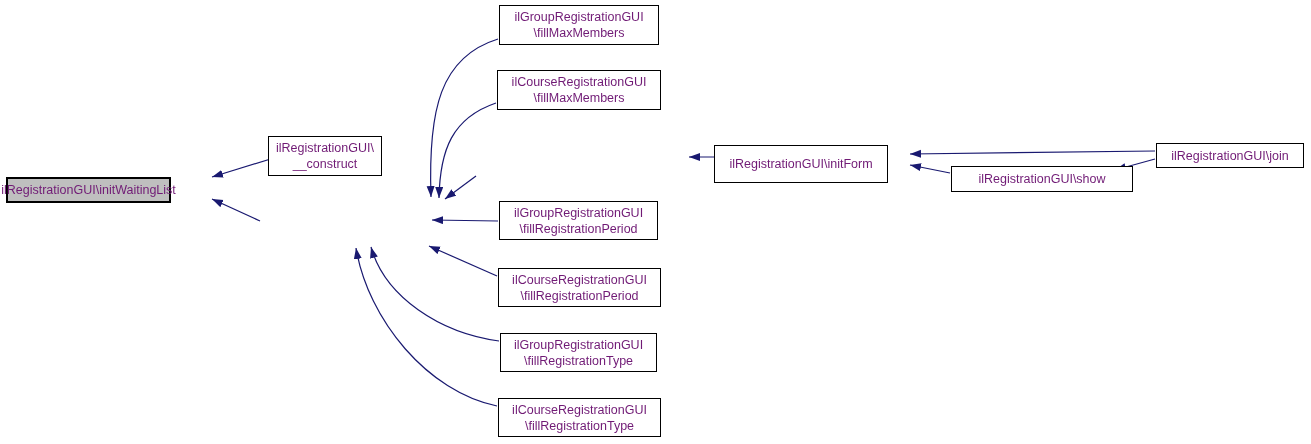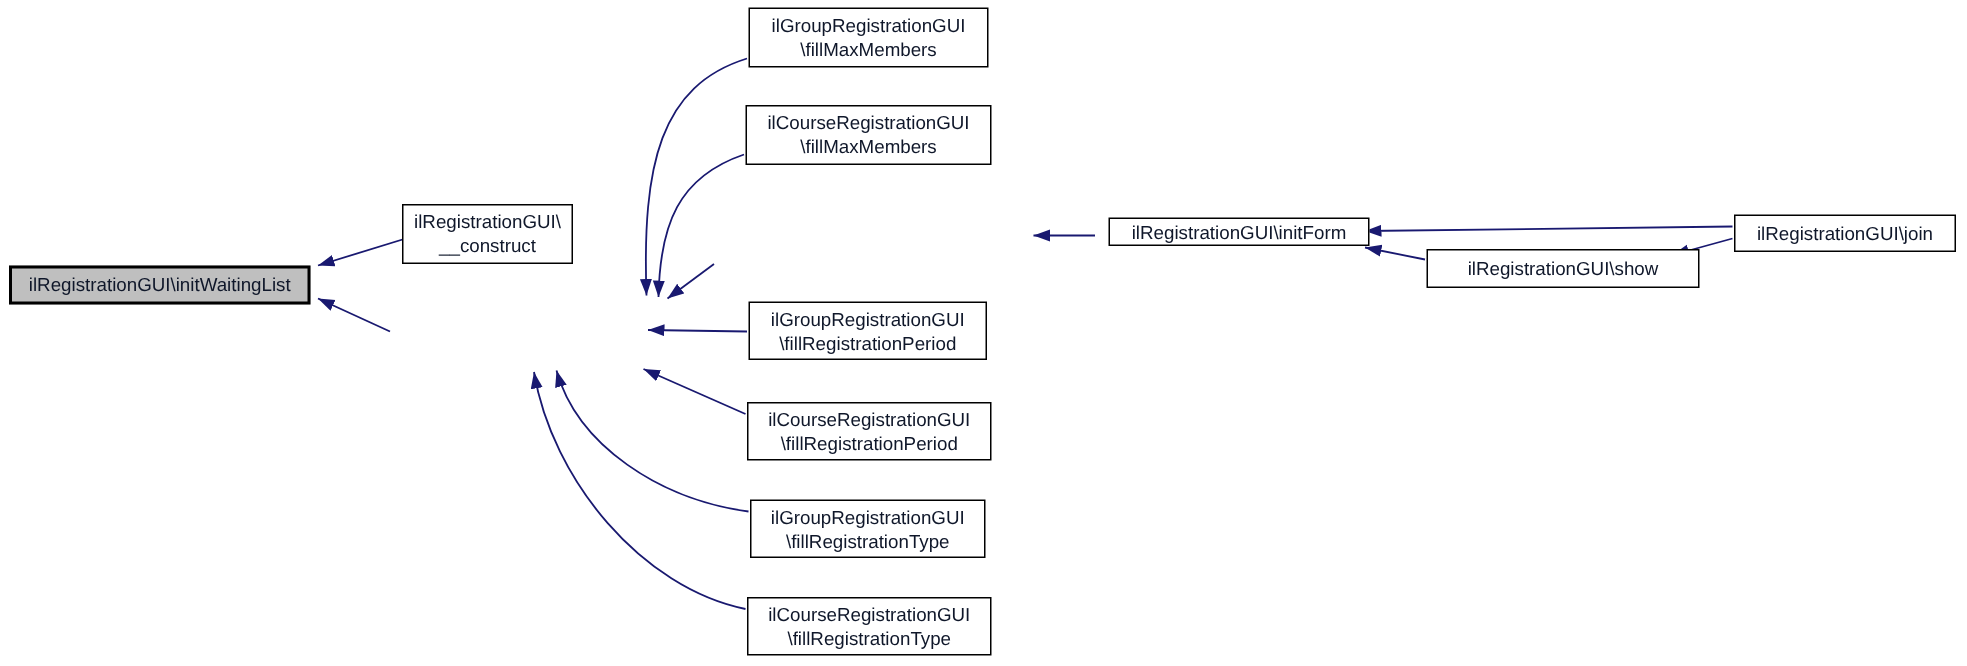--- a/index.html
+++ b/index.html
@@ -14,21 +14,21 @@
   #edges {
     position: absolute;
     left: 0; top: 0;
     width: 1311px; height: 444px;
   }
   .node {
     position: absolute;
     box-sizing: border-box;
     background: #ffffff;
     border: 1.4px solid #000000;
-    color: #0f172a;
+    color: #701a75;
     font-size: 12.5px;
     line-height: 16px;
     display: flex;
     flex-direction: column;
     align-items: center;
     justify-content: center;
     text-align: center;
     white-space: nowrap;
     z-index: 2;
   }
@@ -61,21 +61,21 @@
     <path class="edge" d="M 498,221 L 432,220" marker-end="url(#arrow)"></path>
     <path class="edge" d="M 497,276 L 429,246" marker-end="url(#arrow)"></path>
     <path class="edge" d="M 499,341 C 440,333 385,297 371,247" marker-end="url(#arrow)"></path>
     <path class="edge" d="M 497,406 C 428,392 368,320 356,248" marker-end="url(#arrow)"></path>
     <path class="edge" d="M 730,157 L 689,157" marker-end="url(#arrow)"></path>
     <path class="edge" d="M 1155,151 L 910,154" marker-end="url(#arrow)"></path>
     <path class="edge" d="M 950,173 L 910,165" marker-end="url(#arrow)"></path>
     <path class="edge" d="M 1155,159 L 1115,170" marker-end="url(#arrow)"></path>
   </svg>
 
-  <div class="node highlight" style="left:6px; top:177px; width:201px; height:26px;">
+  <div class="node highlight" style="left:6px; top:177px; width:165px; height:26px;">
     <span>ilRegistrationGUI\initWaitingList</span>
   </div>
 
   <div class="node" style="left:268px; top:136px; width:114px; height:40px;">
     <span>ilRegistrationGUI\</span>
     <span>__construct</span>
   </div>
 
 
   <div class="node" style="left:499px; top:5px; width:160px; height:40px;">
@@ -102,21 +102,21 @@
   <div class="node" style="left:500px; top:333px; width:157px; height:39px;">
     <span>ilGroupRegistrationGUI</span>
     <span>\fillRegistrationType</span>
   </div>
 
   <div class="node" style="left:498px; top:398px; width:163px; height:39px;">
     <span>ilCourseRegistrationGUI</span>
     <span>\fillRegistrationType</span>
   </div>
 
-  <div class="node" style="left:739px; top:145px; width:174px; height:19px;">
+  <div class="node" style="left:714px; top:145px; width:174px; height:38px;">
     <span>ilRegistrationGUI\initForm</span>
   </div>
 
   <div class="node" style="left:951px; top:166px; width:182px; height:26px;">
     <span>ilRegistrationGUI\show</span>
   </div>
 
   <div class="node" style="left:1156px; top:143px; width:148px; height:25px;">
     <span>ilRegistrationGUI\join</span>
   </div>

